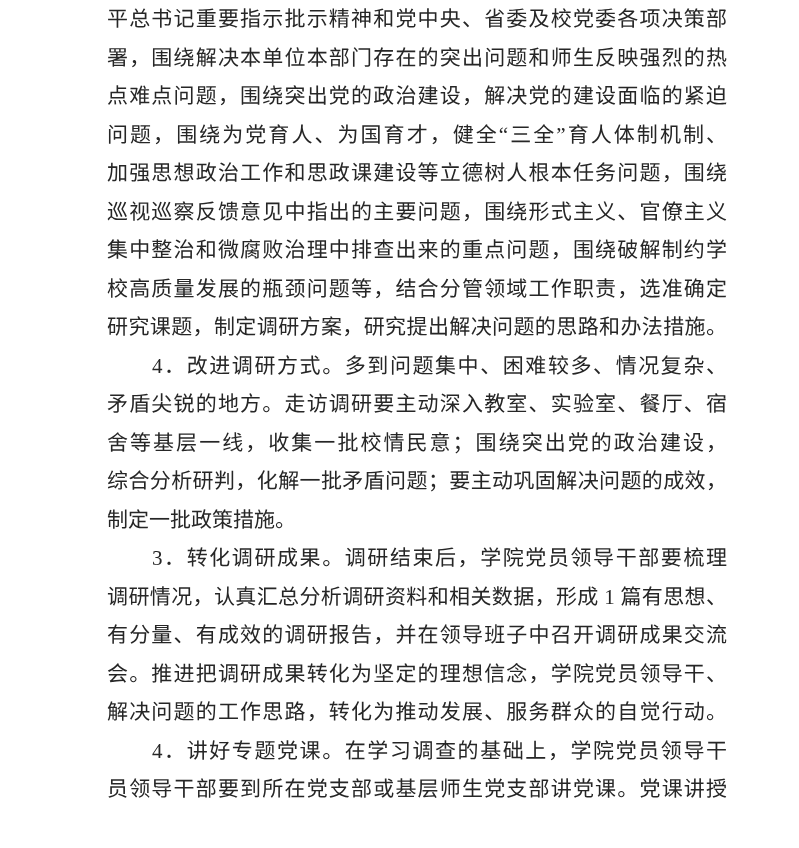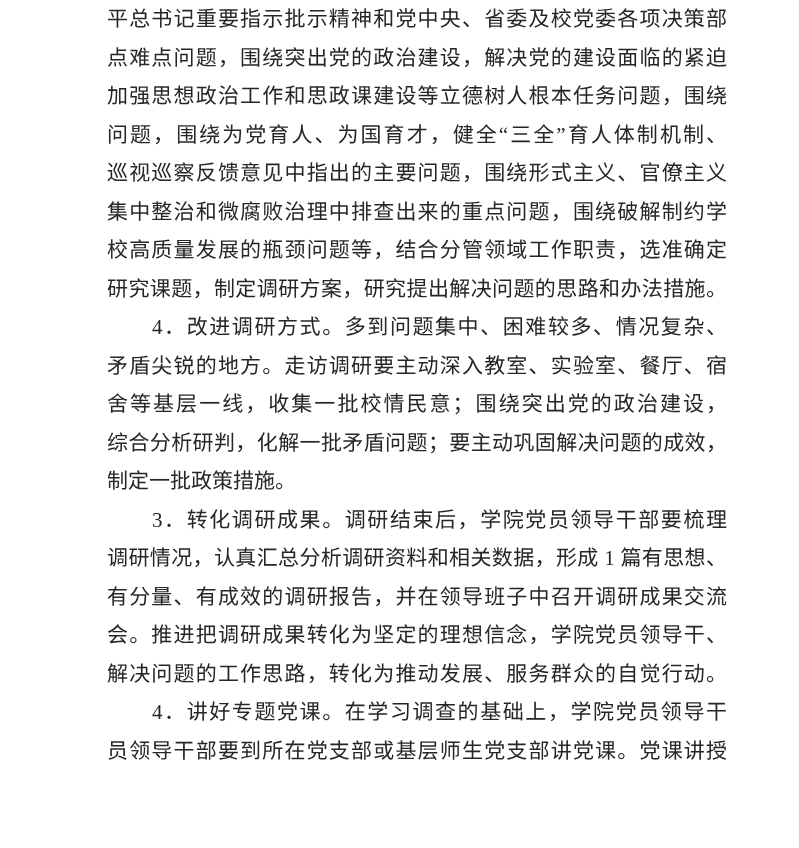--- a/index.html
+++ b/index.html
@@ -40,23 +40,24 @@
     text-align: center;
     text-align-last: left;
   }
 </style>
 </head>
 <body>
 
 <div class="page">
   <div class="text-block">
       <div class="line">平总书记重要指示批示精神和党中央、省委及校党委各项决策部</div>
+      <div class="line">署，围绕解决本单位本部门存在的突出问题和师生反映强烈的热</div>
       <div class="line">点难点问题，围绕突出党的政治建设，解决党的建设面临的紧迫</div>
+      <div class="line">问题，围绕为党育人、为国育才，健全“三全”育人体制机制、</div>
       <div class="line">加强思想政治工作和思政课建设等立德树人根本任务问题，围绕</div>
-      <div class="line">问题，围绕为党育人、为国育才，健全“三全”育人体制机制、</div>
       <div class="line">巡视巡察反馈意见中指出的主要问题，围绕形式主义、官僚主义</div>
       <div class="line">集中整治和微腐败治理中排查出来的重点问题，围绕破解制约学</div>
       <div class="line">校高质量发展的瓶颈问题等，结合分管领域工作职责，选准确定</div>
       <div class="line">研究课题，制定调研方案，研究提出解决问题的思路和办法措施。</div>
       <div class="line indent">4．改进调研方式。多到问题集中、困难较多、情况复杂、</div>
       <div class="line">矛盾尖锐的地方。走访调研要主动深入教室、实验室、餐厅、宿</div>
       <div class="line">舍等基层一线，收集一批校情民意；围绕突出党的政治建设，</div>
       <div class="line">综合分析研判，化解一批矛盾问题；要主动巩固解决问题的成效，</div>
       <div class="line short">制定一批政策措施。</div>
       <div class="line indent">3．转化调研成果。调研结束后，学院党员领导干部要梳理</div>

